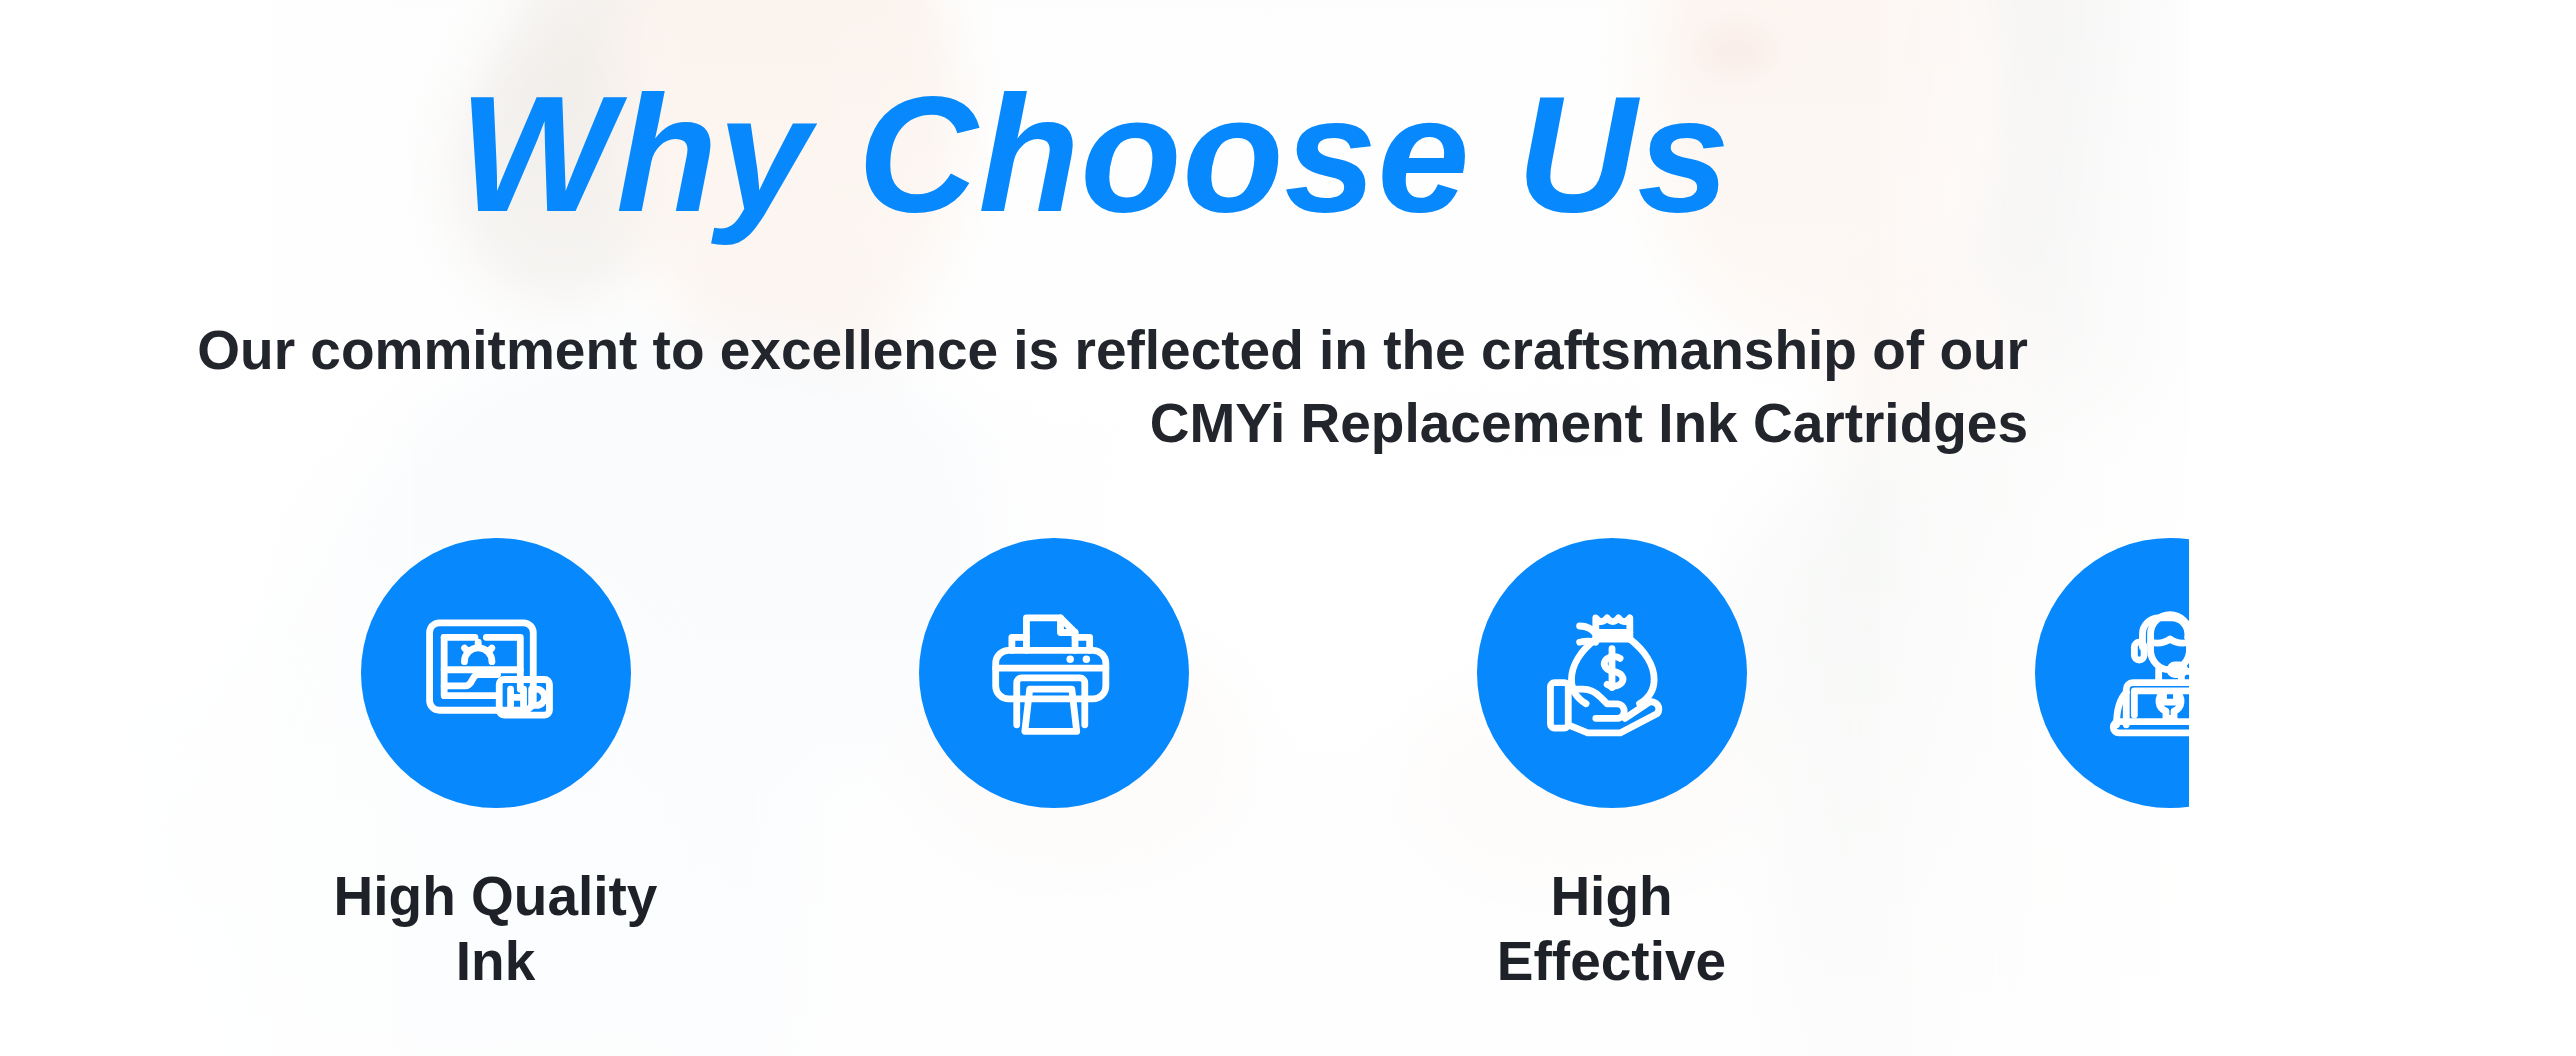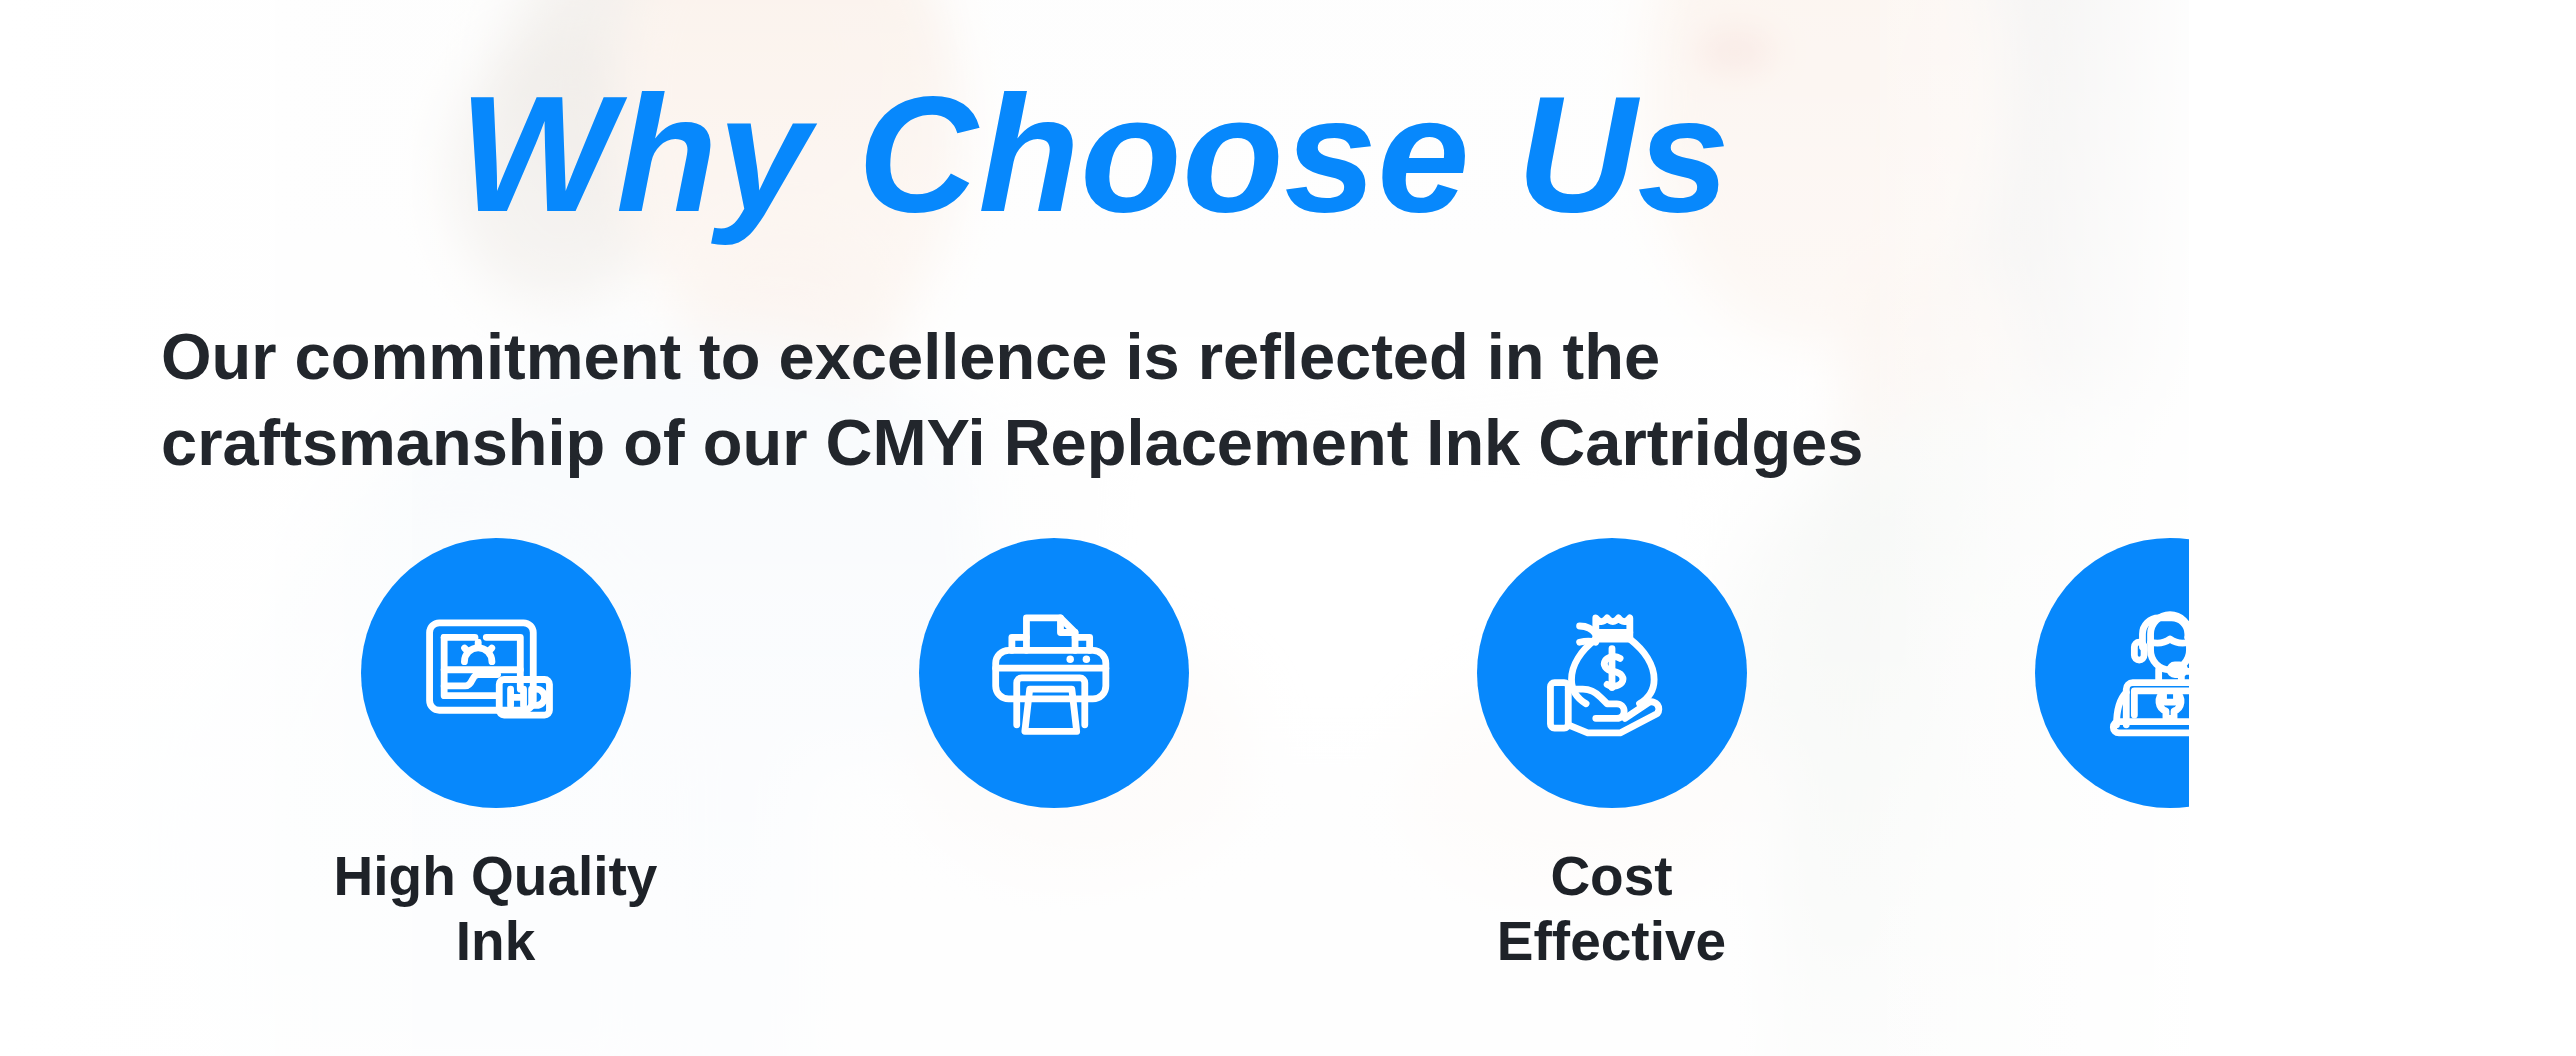--- a/index.html
+++ b/index.html
@@ -265,22 +265,22 @@
     color: #0788fc;
     white-space: nowrap;
   }
 
   .subhead {
     position: absolute;
     top: 314px;
     left: 50%;
     transform: translateX(-50%);
     width: 1867px;
-    text-align: left;
-    font-size: 65px;
+    text-align: right;
+    font-size: 55px;
     line-height: 1.32;
     font-weight: bold;
     color: #22262c;
   }
 
   
   .features {
     position: absolute;
     top: 538px;
     left: 251px;
@@ -308,21 +308,21 @@
     flex: 0 0 auto;
   }
 
   .icon-circle svg {
     width: 162px;
     height: 162px;
     display: block;
   }
 
   .feature-label {
-    margin-top: 36px;
+    margin-top: 56px;
     text-align: center;
     font-size: 55px;
     line-height: 1.18;
     font-weight: bold;
     color: #1e2228;
     white-space: pre-line;
   }
 </style>
 </head>
 <body>
@@ -416,21 +416,21 @@
             <path d="M30 31c4-1 7-1 10 0"></path>
             <path d="M40 29c-9 7-15 16-15 25 0 7 4 12 9 15"></path>
             <path d="M61 29c9 7 15 16 15 25 0 7-4 12-9 15"></path>
             <path d="M55 41a7 7 0 0 0-9 1c-2 3 0 6 5 7s7 4 5 7a7 7 0 0 1-9 1"></path>
             <path d="M50 35v24"></path>
             <rect x="12" y="56" width="11" height="28" rx="2.5"></rect>
             <path d="M23 60h9c4 0 8 2 11 5l4 4h6a4.5 4.5 0 0 1 0 9H40"></path>
             <path d="M23 82l12 5h20l23-12a4.5 4.5 0 0 0-5-7L58 78"></path>
           </svg>
         </div>
-        <div class="feature-label">Cost
+        <div class="feature-label">High
 Effective</div>
       </div>
 
       <div class="feature">
         <div class="icon-circle">
           <svg viewBox="0 0 100 100" fill="none" stroke="#ffffff" stroke-width="4.2" stroke-linecap="round" stroke-linejoin="round">
             <path d="M33 34v-8a10 10 0 0 1 10-10h8a10 10 0 0 1 10 10v2"></path>
             <path d="M61 28a7 7 0 0 1 5 6v8"></path>
             <path d="M38 26a12 12 0 0 1 24 0v10a12 12 0 0 1-24 0z"></path>
             <path d="M38 31c4 1 8 1 12-2 4 3 8 3 12 2"></path>

